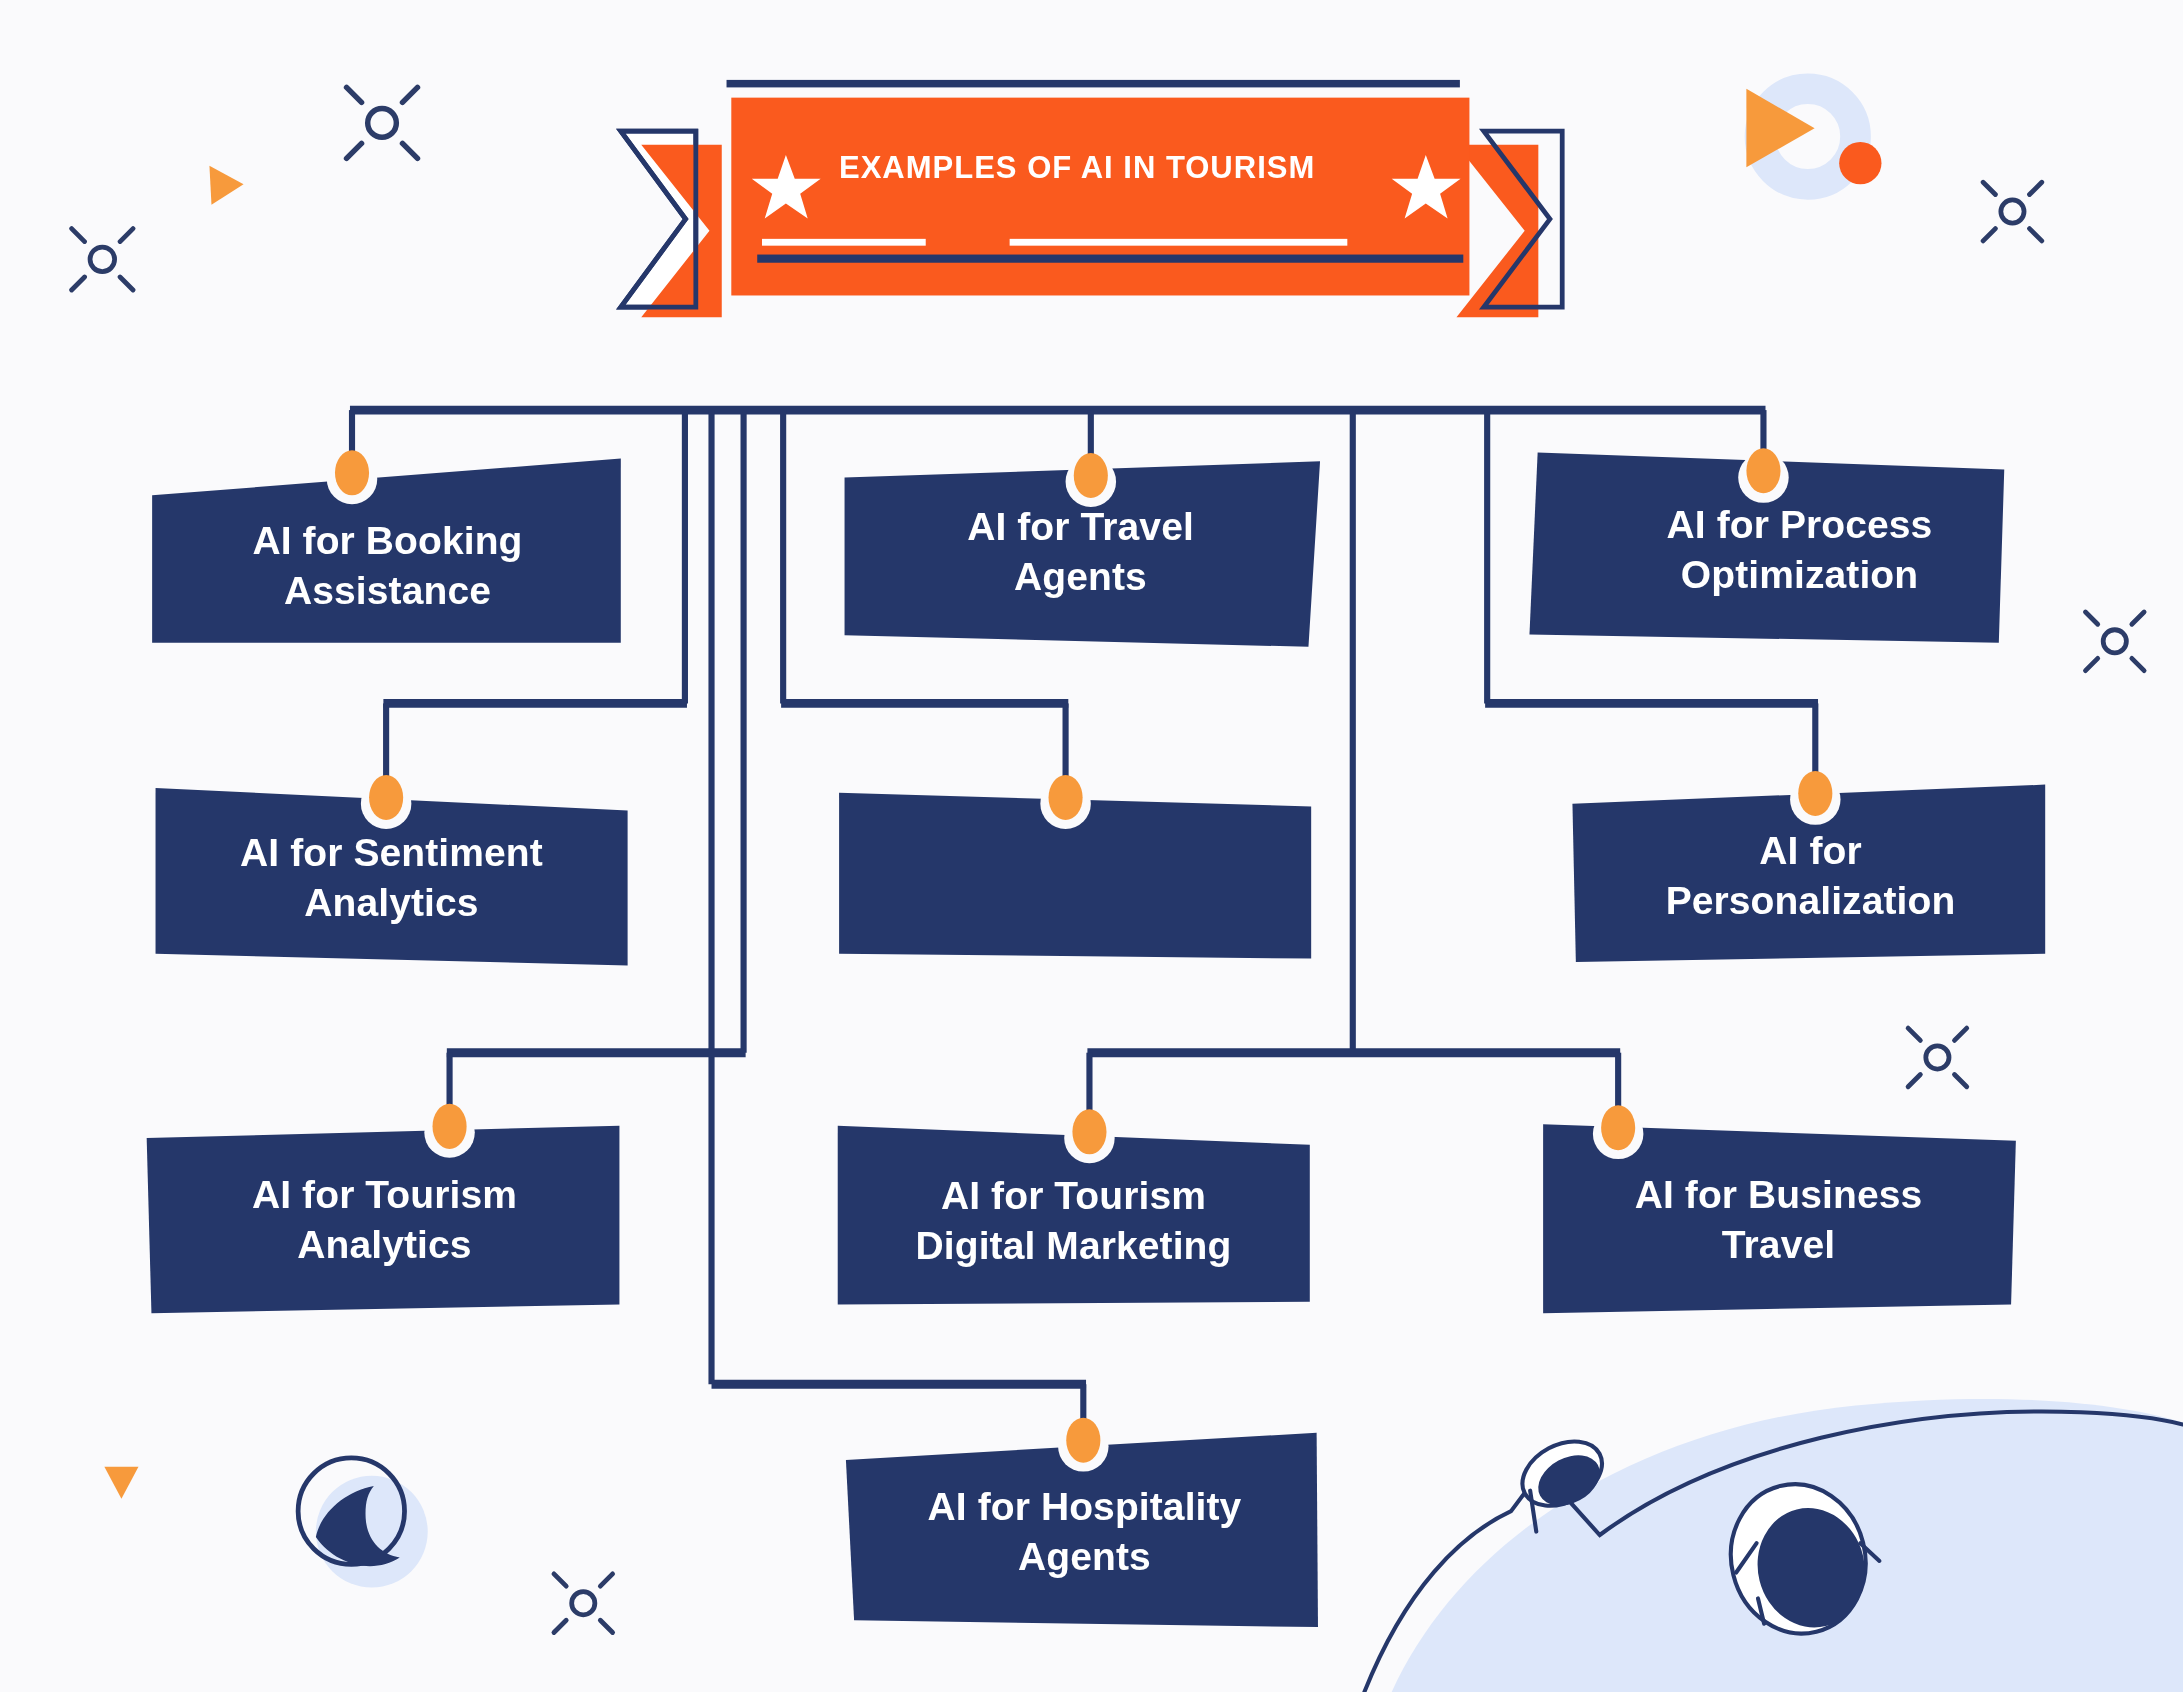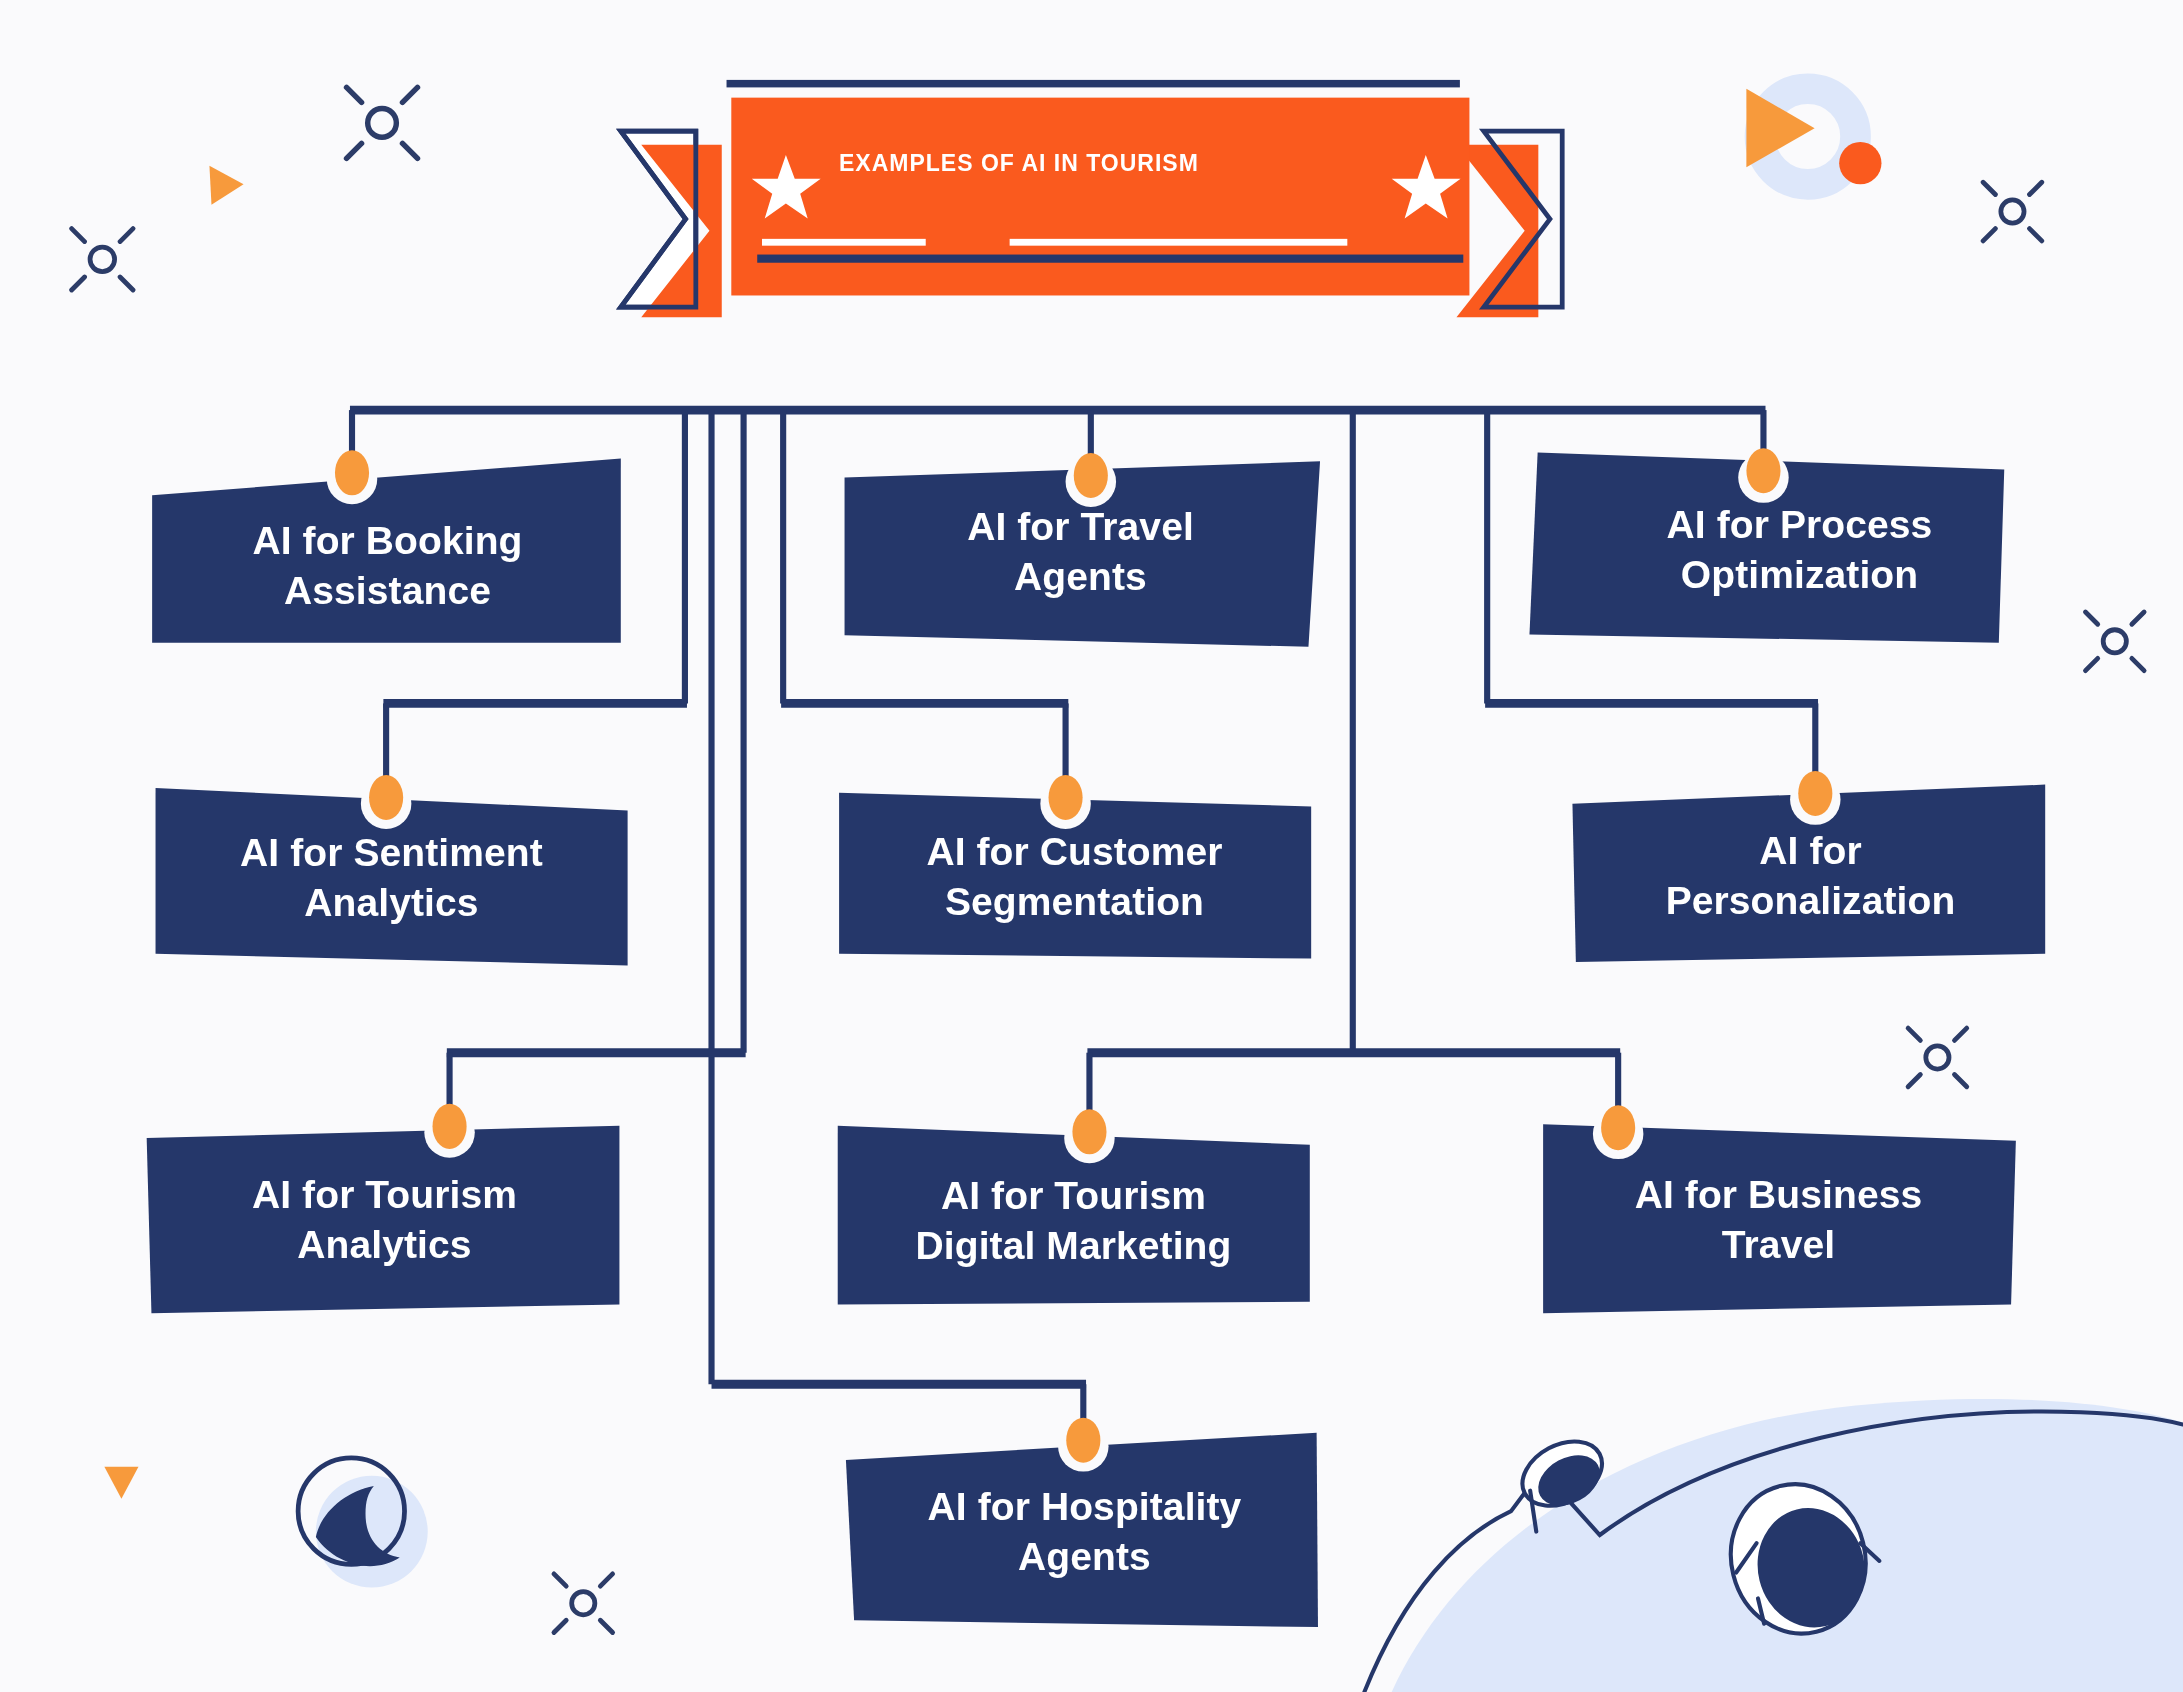--- a/index.html
+++ b/index.html
@@ -23,21 +23,21 @@
     font-size:39px;
     line-height:1.28;
     letter-spacing:0.1px;
     pointer-events:none;
     white-space:pre-line;
   }
   .banner-title{
     position:absolute;
     color:#ffffff;
     font-weight:bold;
-    font-size:23px;
+    font-size:31px;
     letter-spacing:1px;
     white-space:nowrap;
   }
 </style>
 </head>
 <body>
 
 <div id="stage">
 
   <svg id="svgroot" viewBox="0 0 3200 2480" xmlns="http://www.w3.org/2000/svg">
@@ -230,22 +230,20 @@
 
   <div class="node-label" style="left:152px;top:498px;width:471px;height:136px;">AI for Booking
 Assistance</div>
   <div class="node-label" style="left:845px;top:480px;width:471px;height:143px;">AI for Travel
 Agents</div>
   <div class="node-label" style="left:1534px;top:478px;width:471px;height:143px;padding-left:30px;">AI for Process
 Optimization</div>
 
   <div class="node-label" style="left:156px;top:808px;width:471px;height:140px;">AI for Sentiment
 Analytics</div>
-  <div class="node-label" style="left:839px;top:805px;width:471px;height:143px;">AI for Customer
-Segmentation</div>
   <div class="node-label" style="left:1575px;top:804px;width:471px;height:143px;">AI for
 Personalization</div>
 
   <div class="node-label" style="left:149px;top:1145px;width:471px;height:150px;">AI for Tourism
 Analytics</div>
   <div class="node-label" style="left:838px;top:1146px;width:471px;height:150px;">AI for Tourism
 Digital Marketing</div>
   <div class="node-label" style="left:1543px;top:1145px;width:471px;height:150px;">AI for Business
 Travel</div>
 

